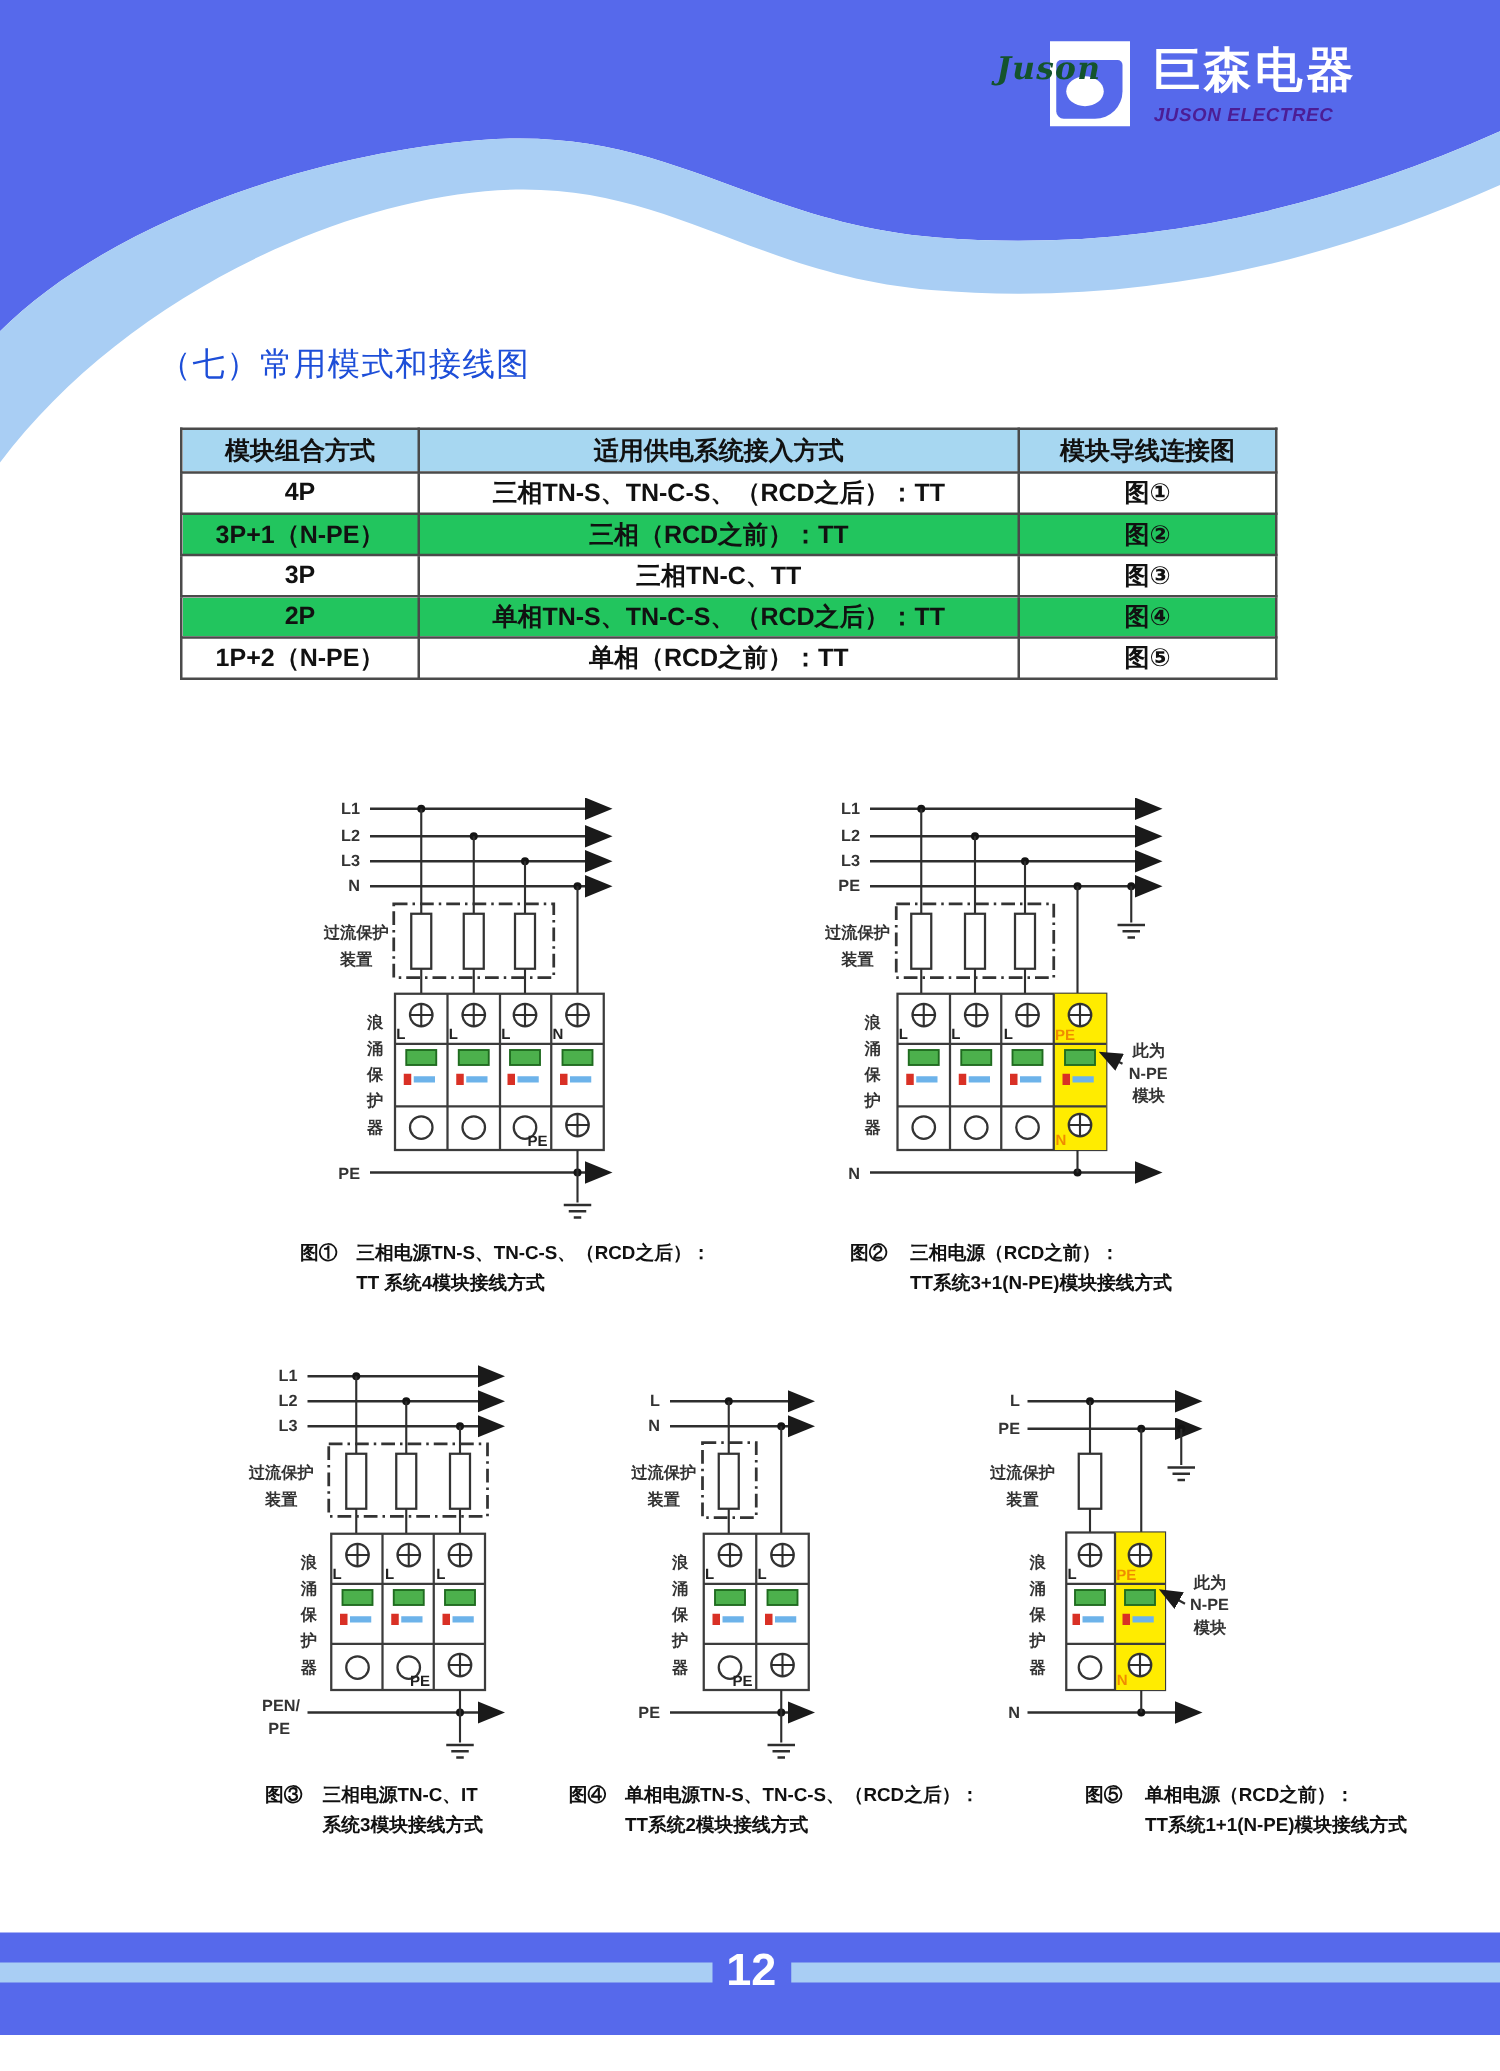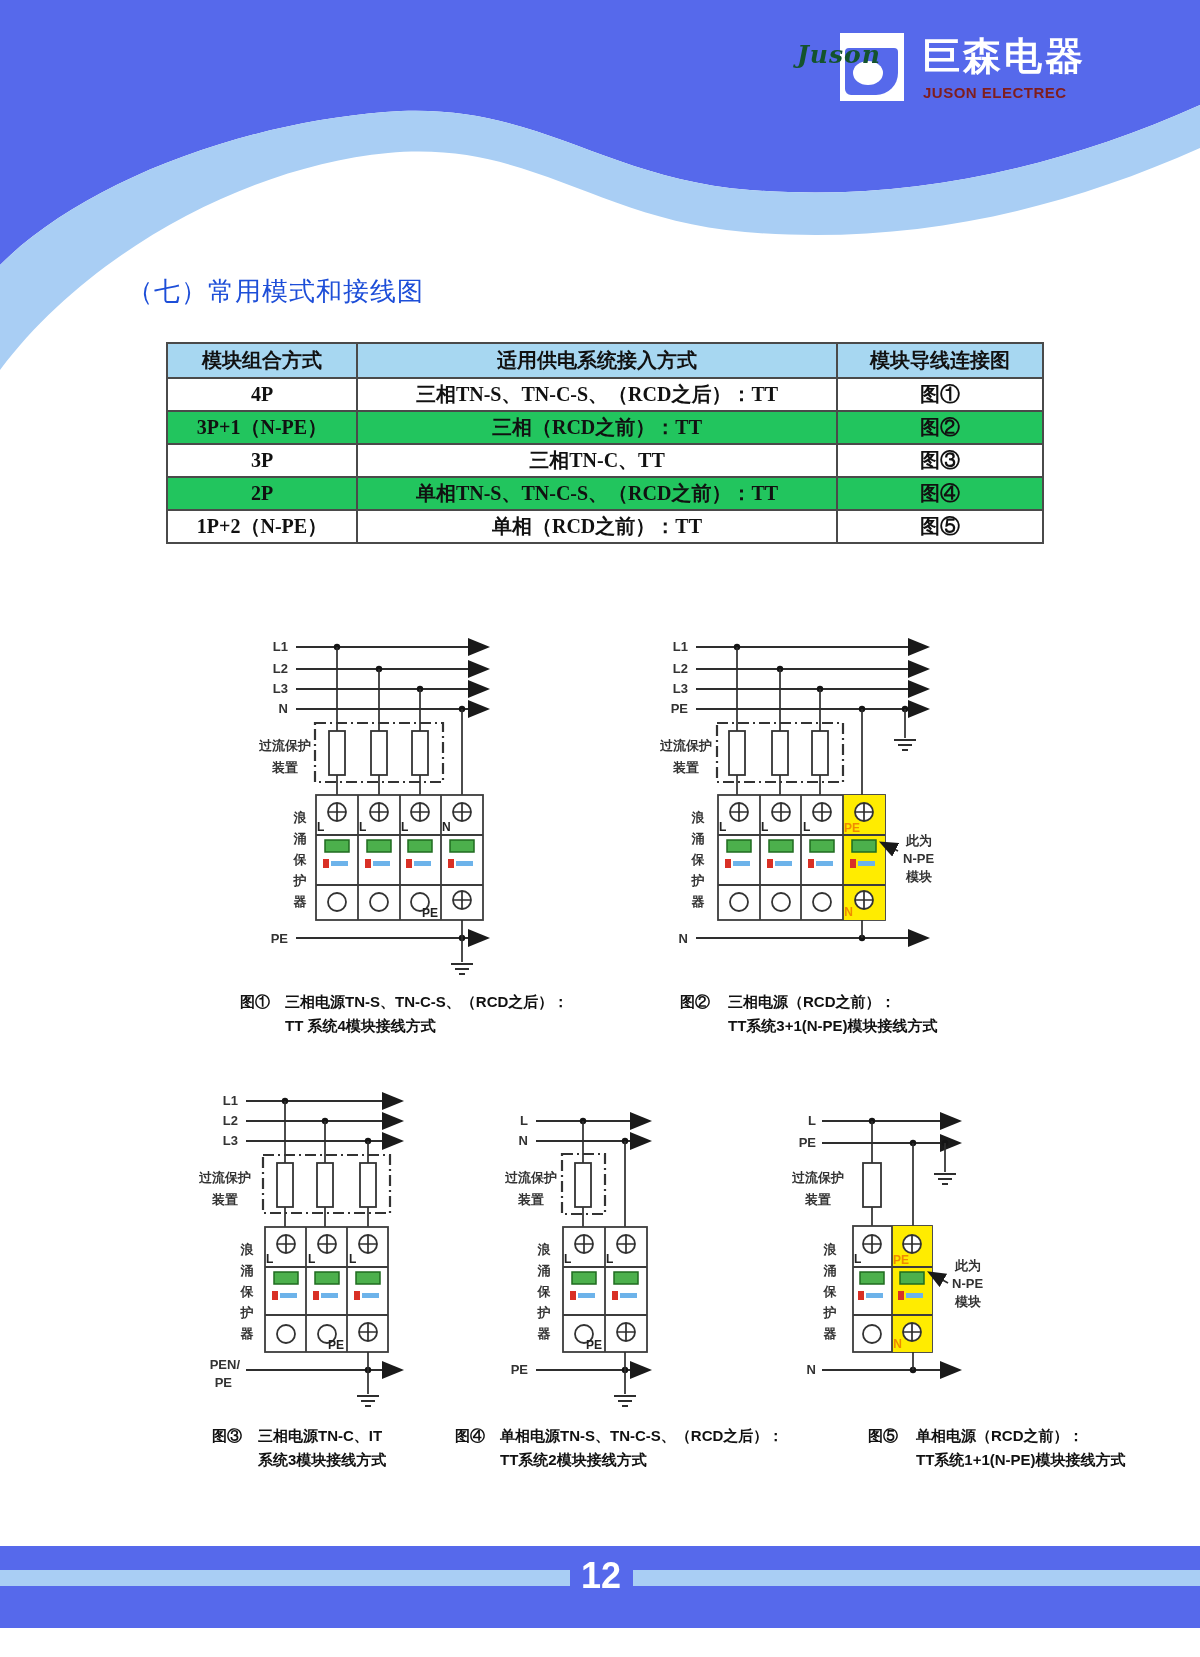--- a/index.html
+++ b/index.html
@@ -8,28 +8,28 @@
   
   .header-wave{position:absolute;left:0;top:0;z-index:1;}
   .brand-script{position:absolute;left:797px;top:40px;z-index:4;color:#14532d;
       font:italic 700 25px "DejaVu Serif",serif;letter-spacing:1px;}
   .logo-square{position:absolute;left:840px;top:33px;width:64px;height:68px;background:#fff;z-index:3;}
   .logo-glyph{position:absolute;left:5px;top:15px;right:6px;bottom:6px;background:#5669EB;
       border-radius:4px 4px 22px 6px;}
   .logo-hole{position:absolute;left:13px;top:28px;width:30px;height:24px;background:#fff;border-radius:50%;}
   .brand-cn{position:absolute;left:922px;top:31px;z-index:3;color:#fff;font-weight:700;
       font-size:38px;letter-spacing:3px;}
-  .brand-en{position:absolute;left:923px;top:84px;z-index:3;color:#7f1d1d;font-weight:700;
-      font-size:15px;letter-spacing:0.5px;}
+  .brand-en{position:absolute;left:923px;top:84px;z-index:3;color:#4c1d95;font-weight:700;
+      font-size:15px;letter-spacing:0.5px;font-style:italic;}
   
   .page-title{position:absolute;left:127px;top:274px;z-index:2;color:#1d4ed8;
       font-size:26px;font-weight:400;letter-spacing:1px;}
   
-  .mode-table{position:absolute;left:166px;top:342px;z-index:2;border-collapse:collapse;
-      table-layout:fixed;width:876px;font-family:Liberation Serif, serif;}
+  .mode-table{position:absolute;left:144px;top:342px;z-index:2;border-collapse:collapse;
+      table-layout:fixed;width:876px;}
   .mode-table th,.mode-table td{border:2px solid #4a4a4a;text-align:center;padding:0;
       font-size:20px;color:#111;overflow:hidden;white-space:nowrap;}
   .mode-table th{height:33px;background:#A7D7F1;font-weight:700;}
   .mode-table td{height:31px;font-weight:600;background:#fff;}
   .mode-table tr.alt td{background:#22c55e;}
   
   .diagrams{position:absolute;left:0;top:0;z-index:2;}
   .bus{stroke:#2e2e2e;stroke-width:2;fill:none;}
   .wire{stroke:#2e2e2e;stroke-width:1.7;fill:none;}
   .boxline{stroke:#3c3c3c;stroke-width:1.8;fill:#fff;}
@@ -97,21 +97,21 @@
         <td>三相（RCD之前）：TT</td>
         <td>图②</td>
       </tr>
       <tr>
         <td>3P</td>
         <td>三相TN-C、TT</td>
         <td>图③</td>
       </tr>
       <tr class="alt">
         <td>2P</td>
-        <td>单相TN-S、TN-C-S、（RCD之前）：TT</td>
+        <td>单相TN-S、TN-C-S、（RCD之后）：TT</td>
         <td>图④</td>
       </tr>
       <tr>
         <td>1P+2（N-PE）</td>
         <td>单相（RCD之前）：TT</td>
         <td>图⑤</td>
       </tr>
     </tbody>
   </table>
 

